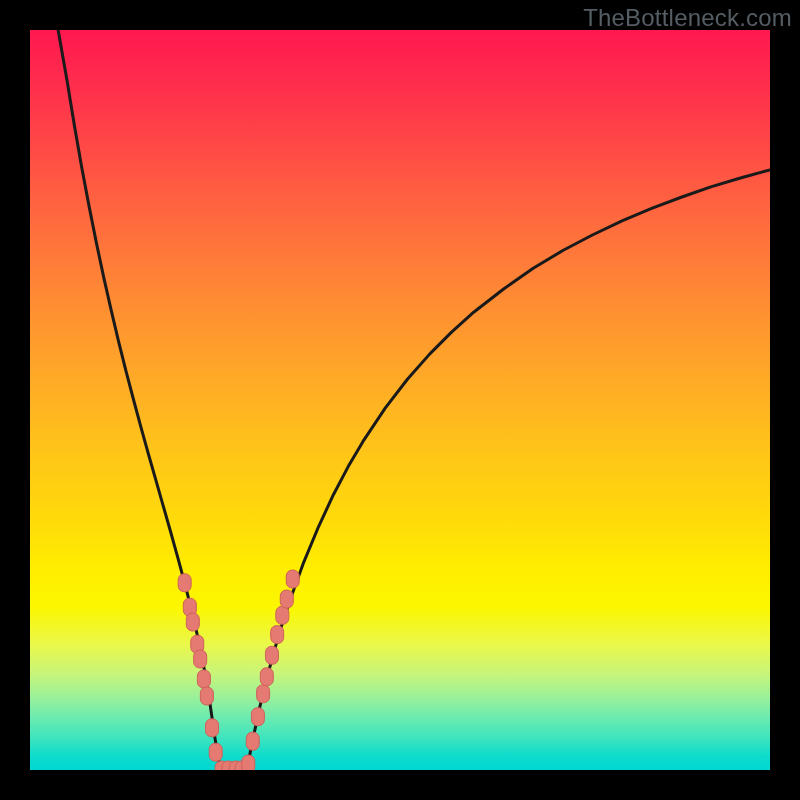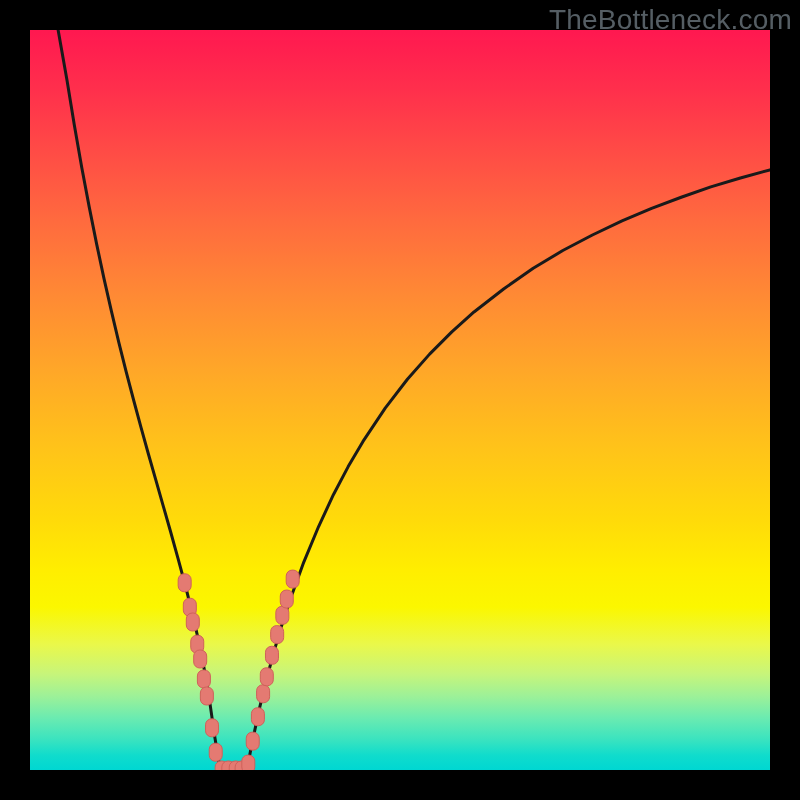--- a/index.html
+++ b/index.html
@@ -44,21 +44,21 @@
       #38e3c0 96%,
       #10dccc 98%,
       #00d7d2 100%
     );
   }
   .watermark {
     position: absolute;
     top: 4px;
     right: 8px;
     color: #555e64;
-    font-size: 28px;
+    font-size: 24px;
     font-weight: 500;
     letter-spacing: 0.2px;
     user-select: none;
   }
   svg.curves {
     position: absolute;
     left: 0;
     top: 0;
   }
 </style>

